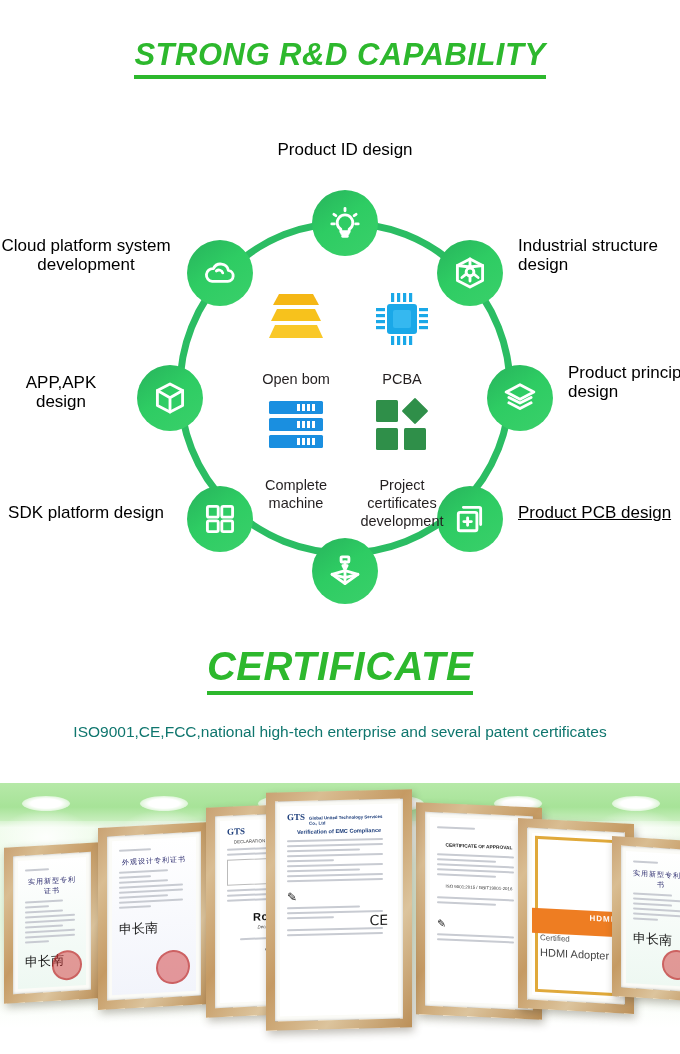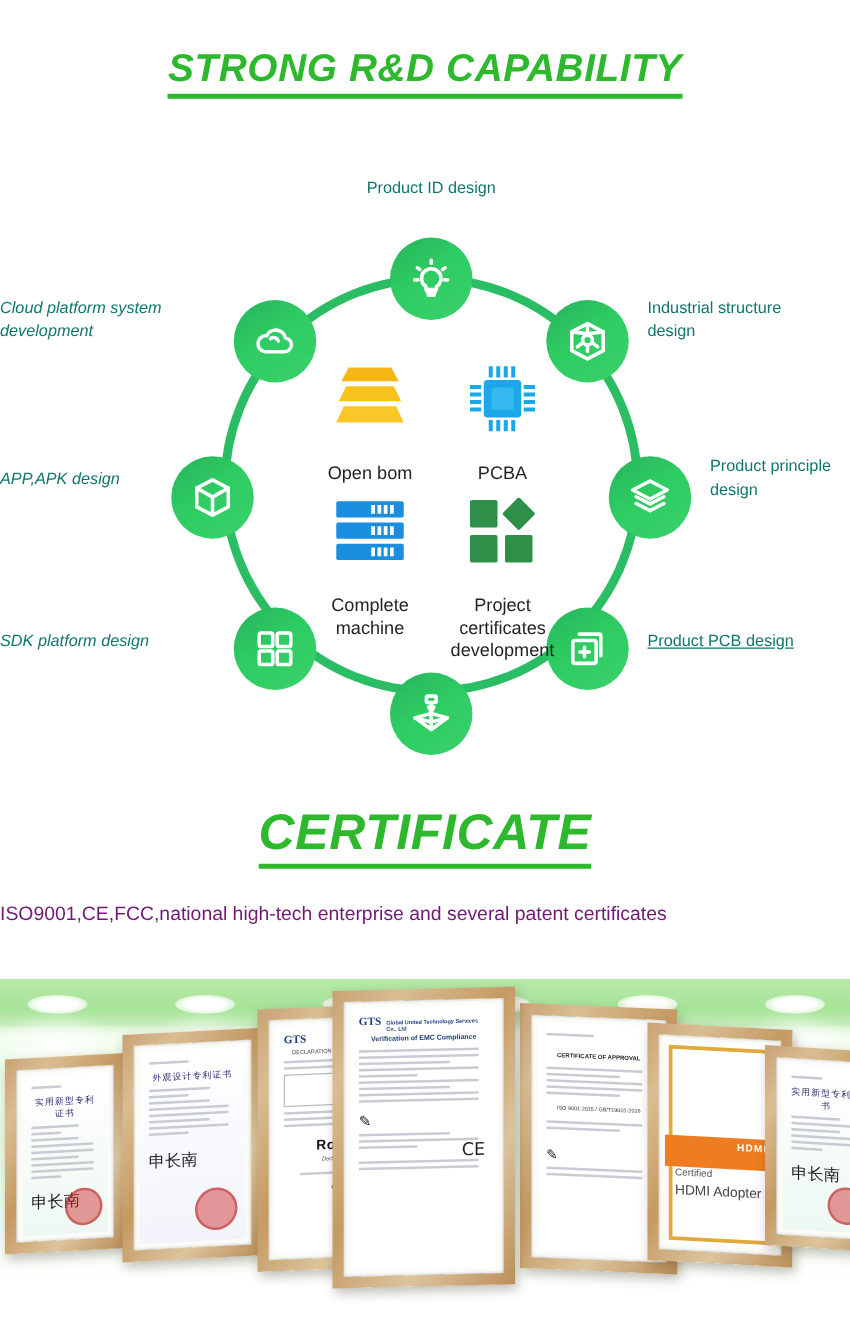--- a/index.html
+++ b/index.html
@@ -27,23 +27,24 @@
     display:inline-block;
     border-bottom:4px solid #2db82d;
     padding-bottom:2px;
   }
   #rd-title{top:37px;font-size:31px;}
   #cert-title{top:644px;font-size:40px;}
 
   .cert-sub{
     position:absolute;
     top:720px;left:0;width:680px;
+    text-align:center;
     font-size:15.5px;
     line-height:24px;
-    color:#701a75;
+    color:#0f766e;
   }
 
   
   #diagram{
     position:absolute;
     left:0;top:120px;
     width:680px;height:530px;
   }
   #ring-svg{position:absolute;left:0;top:0;width:680px;height:530px;}
 
@@ -53,27 +54,27 @@
     border-radius:50%;
     background:linear-gradient(145deg,#27b35c 0%,#2ecc63 45%,#3ad06a 100%);
     box-shadow:0 0 0 0 rgba(0,0,0,0);
     display:flex;align-items:center;justify-content:center;
   }
   .node svg{width:36px;height:36px;display:block;}
   .node .glyph{stroke:#ffffff;fill:none;stroke-width:1.9;stroke-linecap:round;stroke-linejoin:round;}
 
   .node-label{
     position:absolute;
-    font-size:13px;
+    font-size:17px;
     line-height:19px;
-    color:#0f766e;
+    color:#000000;
     white-space:pre-line;
   }
   .lbl-right{text-align:left;}
-  .lbl-left{text-align:left;font-style:italic;}
+  .lbl-left{text-align:center;}
   .lbl-center{text-align:center;}
 
   
   #center-grid{
     position:absolute;
     left:249px;top:168px;
     width:200px;height:200px;
     display:grid;
     grid-template-columns:1fr 1fr;
     grid-template-rows:auto auto;

